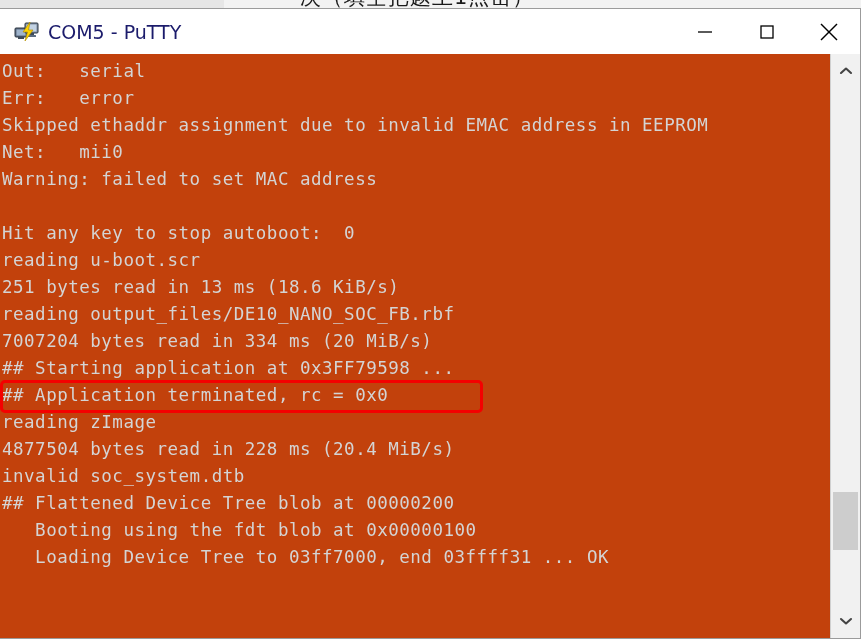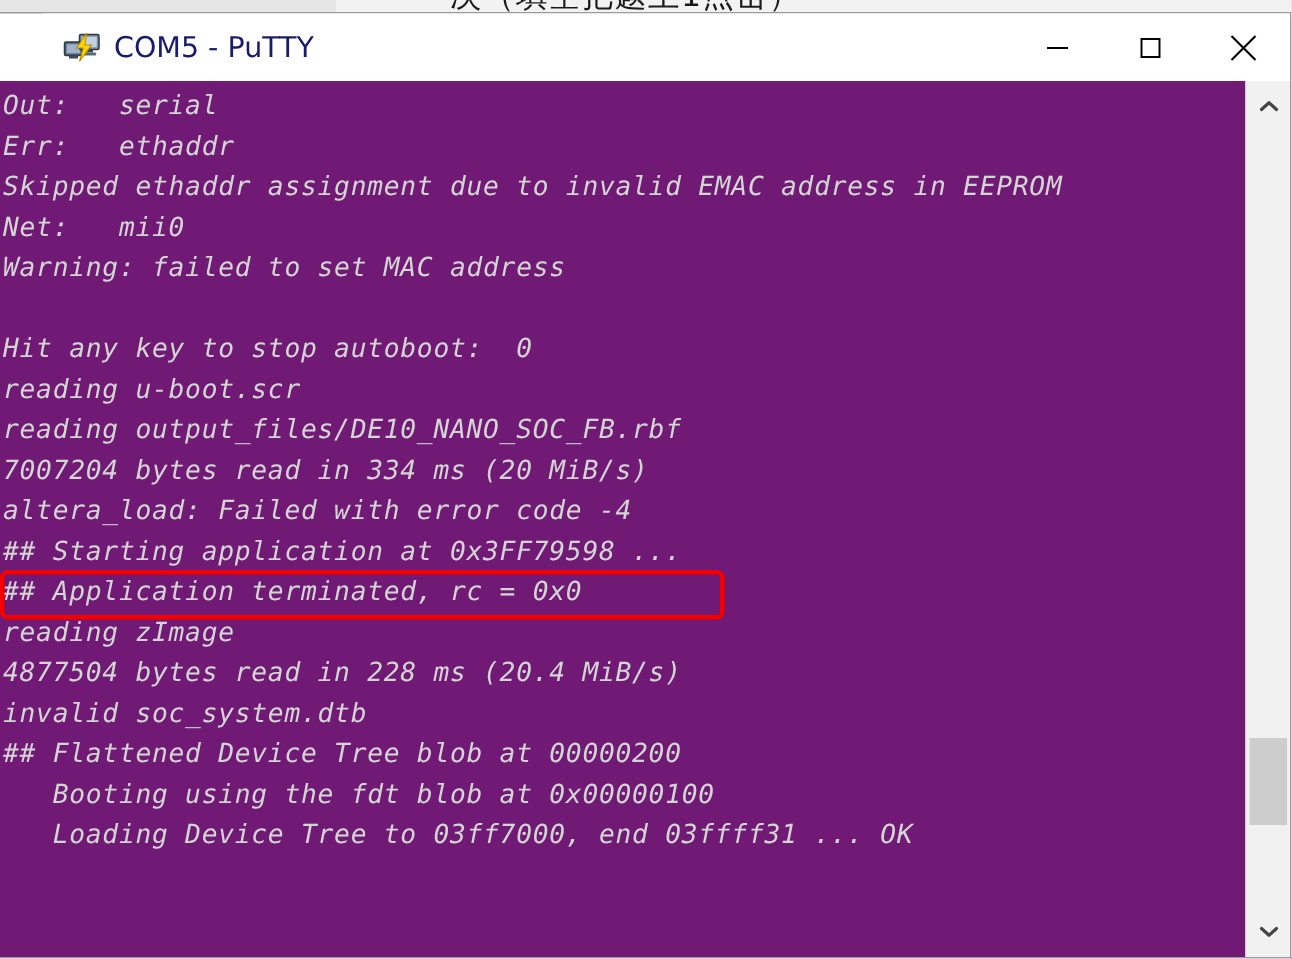--- a/index.html
+++ b/index.html
@@ -67,21 +67,20 @@
     box-sizing: border-box;
   }
 
   .titlebar {
     position: relative;
     height: 45px;
     background: #ffffff;
     display: flex;
     align-items: center;
     box-sizing: border-box;
-    margin-left: 28px;
   }
 
   .title-icon {
     position: relative;
     width: 26px;
     height: 26px;
     margin-left: 14px;
     margin-right: 8px;
     flex: 0 0 auto;
   }
@@ -120,23 +119,22 @@
     left: 0;
     top: 45px;
     right: 0;
     bottom: 0;
     display: flex;
   }
 
   .terminal {
     position: relative;
     flex: 1 1 auto;
-    background: #701a75;
-    overflow: hidden;
-    font-style: italic;
+    background: #c2410c;
+    overflow: hidden;
   }
 
   .term-lines {
     position: absolute;
     left: 2px;
     top: 4px;
     right: 0;
   }
 
   .term-line {
@@ -244,30 +242,30 @@
               <line x1="21" y1="5" x2="5" y2="21" stroke="#000" stroke-width="1.4"></line>
             </svg>
         </div>
       </div>
     </div>
 
     <div class="terminal-wrap">
       <div class="terminal">
         <div class="term-lines" id="term-lines">
             <div class="term-line">Out:   serial</div>
-            <div class="term-line">Err:   ethaddr</div>
+            <div class="term-line">Err:   error</div>
             <div class="term-line">Skipped ethaddr assignment due to invalid EMAC address in EEPROM</div>
             <div class="term-line">Net:   mii0</div>
             <div class="term-line">Warning: failed to set MAC address</div>
             <div class="term-line">&nbsp;</div>
             <div class="term-line">Hit any key to stop autoboot:  0</div>
             <div class="term-line">reading u-boot.scr</div>
+            <div class="term-line">251 bytes read in 13 ms (18.6 KiB/s)</div>
             <div class="term-line">reading output_files/DE10_NANO_SOC_FB.rbf</div>
             <div class="term-line">7007204 bytes read in 334 ms (20 MiB/s)</div>
-            <div class="term-line">altera_load: Failed with error code -4</div>
             <div class="term-line">## Starting application at 0x3FF79598 ...</div>
             <div class="term-line">## Application terminated, rc = 0x0</div>
             <div class="term-line">reading zImage</div>
             <div class="term-line">4877504 bytes read in 228 ms (20.4 MiB/s)</div>
             <div class="term-line">invalid soc_system.dtb</div>
             <div class="term-line">## Flattened Device Tree blob at 00000200</div>
             <div class="term-line">   Booting using the fdt blob at 0x00000100</div>
             <div class="term-line">   Loading Device Tree to 03ff7000, end 03ffff31 ... OK</div>
           </div>
         <div class="highlight-box" id="highlight-box" style="top: 326px; border-color: rgb(244, 0, 0);"></div>

